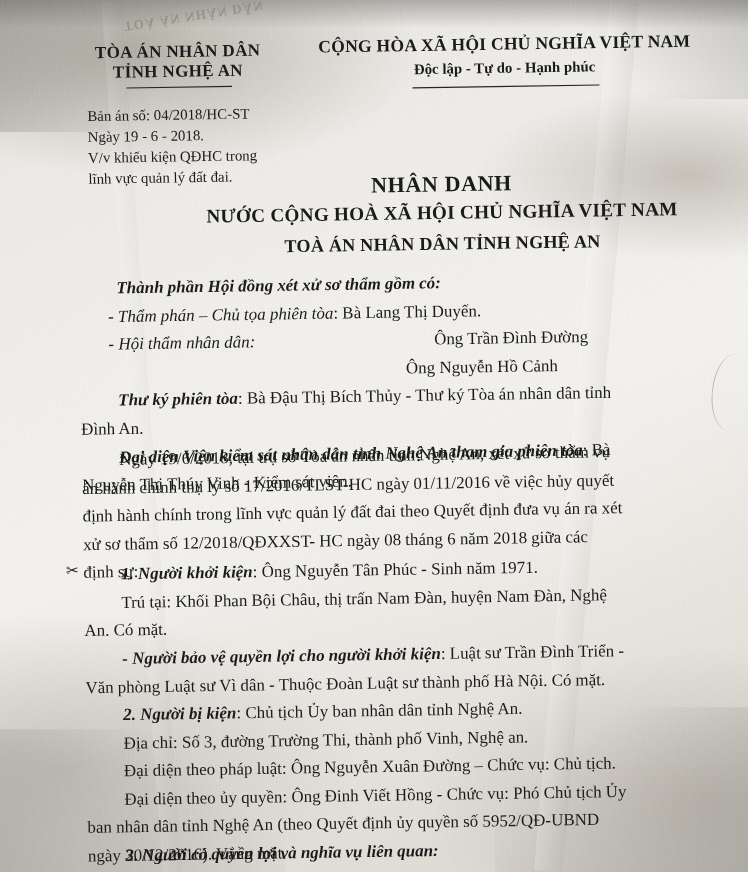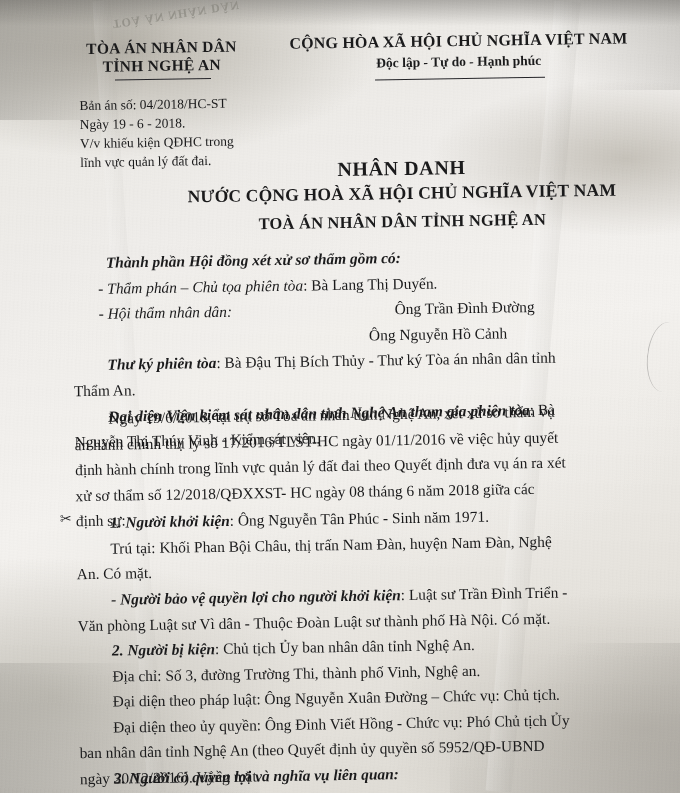--- a/index.html
+++ b/index.html
@@ -153,21 +153,21 @@
 
     <div class="body" style="top:246px;">
       <p class="ind"><span class="bi">Thành phần Hội đồng xét xử sơ thẩm gồm có:</span></p>
       <p class="ind2"><span class="it">- Thẩm phán – Chủ tọa phiên tòa</span><span>: Bà Lang Thị Duyến.</span></p>
       <p class="ind2" style="position:relative;">
         <span class="it">- Hội thẩm nhân dân:</span>
         <span style="position:absolute; left:296px; top:0;">Ông Trần Đình Đường</span>
       </p>
       <p style="text-indent:296px;"><span>Ông Nguyễn Hồ Cảnh</span></p>
       <p class="ind"><span class="bi">Thư ký phiên tòa</span><span>: Bà Đậu Thị Bích Thủy - Thư ký Tòa án nhân dân tỉnh</span></p>
-      <p><span>Thẩm An.</span></p>
+      <p><span>Đình An.</span></p>
       <p class="ind"><span class="bi">Đại diện Viện kiểm sát nhân dân tỉnh Nghệ An tham gia phiên tòa</span><span>: Bà</span></p>
       <p><span>Nguyễn Thị Thúy Vinh - Kiểm sát viên.</span></p>
     </div>
 
     <div class="body" style="top:402px;">
       <p class="ind"><span>Ngày 19/6/2018, tại trụ sở Tòa án nhân tỉnh Nghệ An, xét xử sơ thẩm vụ</span></p>
       <p><span>án hành chính thụ lý số 17/2016/TLST-HC ngày 01/11/2016 về việc hủy quyết</span></p>
       <p><span>định hành chính trong lĩnh vực quản lý đất đai theo Quyết định đưa vụ án ra xét</span></p>
       <p><span>xử sơ thẩm số 12/2018/QĐXXST- HC ngày 08 tháng 6 năm 2018 giữa các</span></p>
       <p><span>định sự:</span></p>

